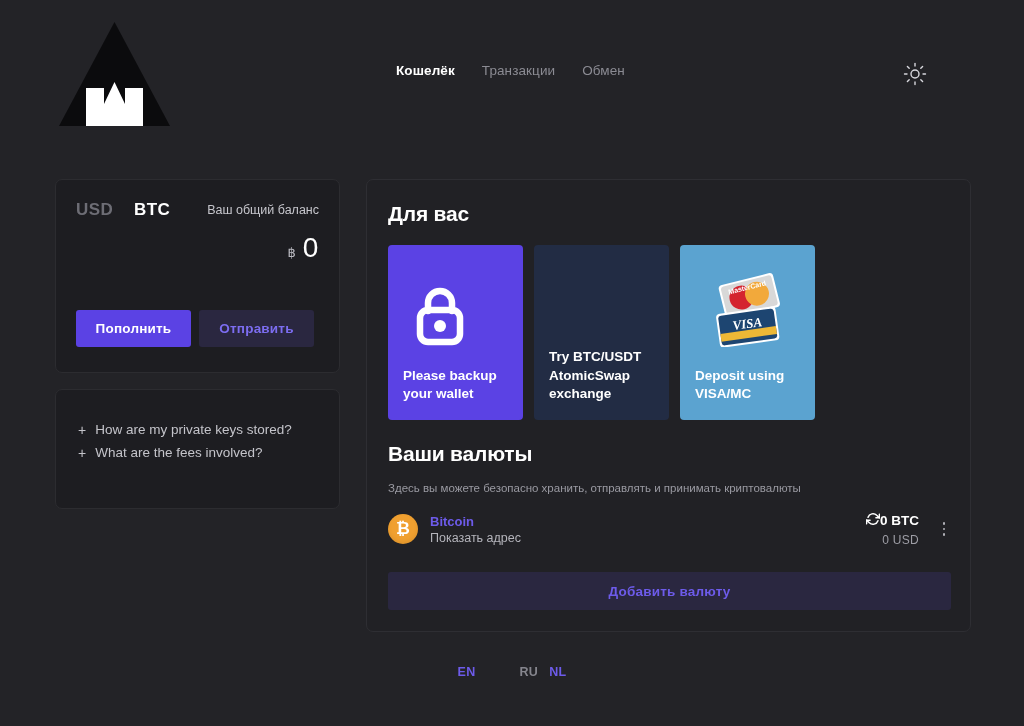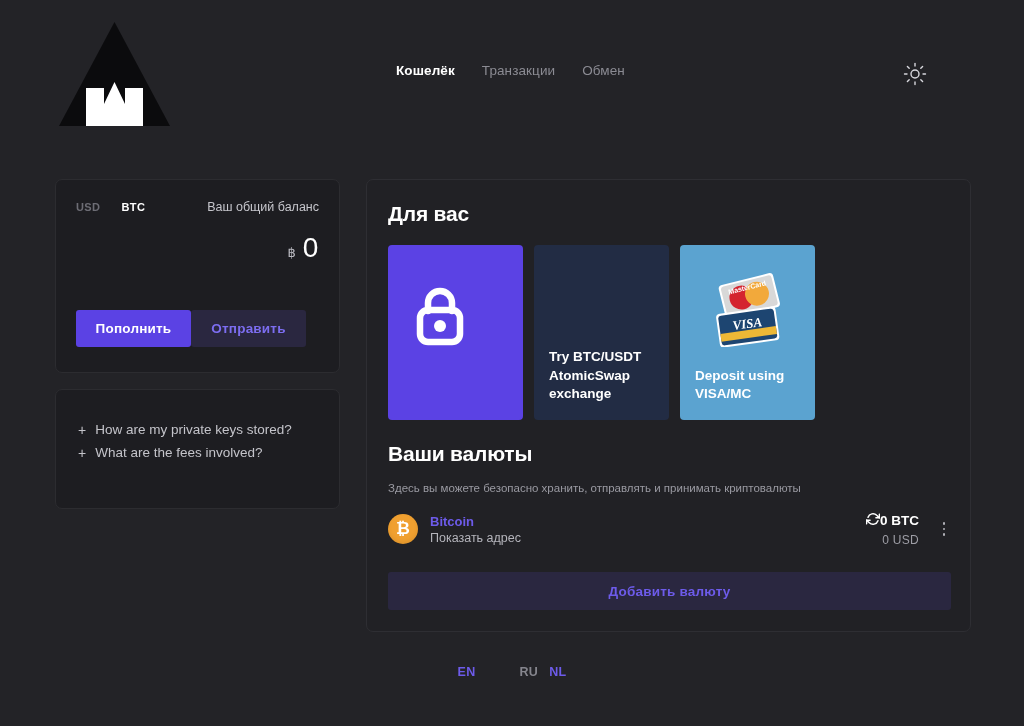--- a/index.html
+++ b/index.html
@@ -38,38 +38,38 @@
   .balance-card {
     position: absolute; left: 55px; top: 179px;
     width: 285px; height: 194px;
     background: #1d1d21; border: 1px solid #2c2c30; border-radius: 7px;
   }
   .bal-top {
     position: absolute; left: 20px; top: 20px; right: 20px;
     display: flex; align-items: center;
   }
   .cur-tab {
-    font-size: 11px; font-weight: bold; letter-spacing: .4px;
+    font-size: 17px; font-weight: bold; letter-spacing: .4px;
     color: #6d6d75; cursor: pointer;
   }
   .cur-tab.active { color: #ffffff; text-align: center; }
   .cur-sep { width: 21px; }
   .bal-label {
     margin-left: auto; font-size: 12.5px; color: #c6c6cc; white-space: nowrap;
   }
   .bal-amount {
     position: absolute; right: 21px; top: 52px;
     display: flex; align-items: baseline; gap: 7px;
   }
   .bal-sym { font-size: 13px; color: #b9b9c0; }
   .bal-val { font-size: 28px; color: #ffffff; letter-spacing: -.3px; }
 
   .bal-actions {
     position: absolute; left: 20px; top: 130px;
-    display: flex; gap: 0;
+    display: flex; gap: 8px;
   }
   .btn {
     border: none; border-radius: 3px; cursor: pointer;
     font-family: "Liberation Sans", sans-serif;
     font-size: 13.5px; font-weight: bold; letter-spacing: .2px;
     height: 37px; width: 115px;
   }
   .btn-primary { background: #5b42e4; color: #ffffff; }
   .btn-secondary { background: #2a2740; color: #7c6df0; }
 
@@ -241,20 +241,22 @@
     <div class="promo-row">
 
       <div class="promo promo-backup">
         <div class="promo-lock">
           <svg width="58" height="62" viewBox="0 0 58 62" fill="none">
             <path d="M17 26 V18 a12 12 0 0 1 24 0 v8" stroke="#ffffff" stroke-width="6.5" stroke-linecap="round"></path>
             <rect x="9" y="25" width="40" height="32" rx="8" stroke="#ffffff" stroke-width="6.5"></rect>
             <circle cx="29" cy="41" r="6" fill="#ffffff"></circle>
           </svg>
         </div>
+        <div class="promo-text" style="white-space:pre-line">Please backup
+your wallet</div>
       </div>
 
       <div class="promo promo-swap">
         <div class="promo-text" style="white-space:pre-line">Try BTC/USDT
 AtomicSwap
 exchange</div>
       </div>
 
       <div class="promo promo-visa">
         <div class="cards-art">

